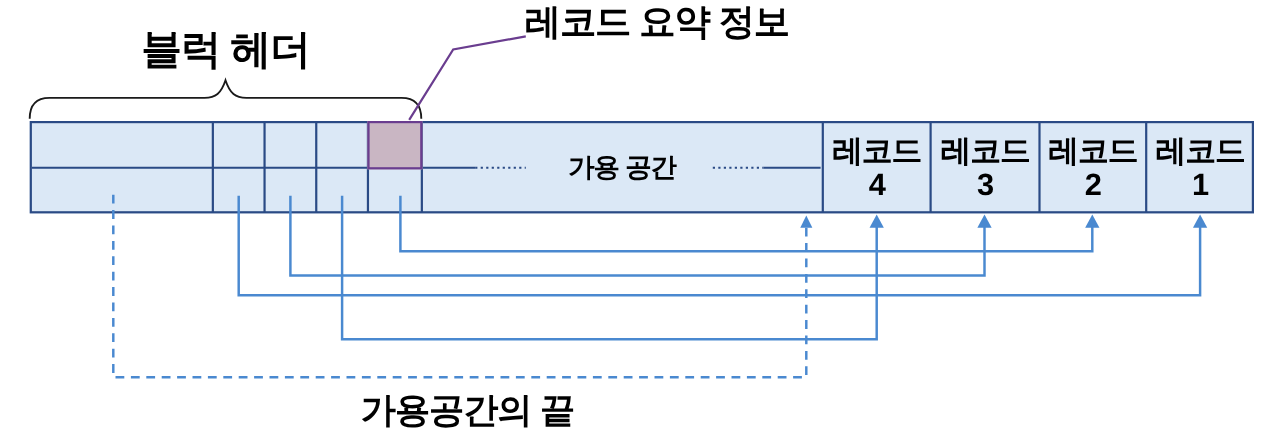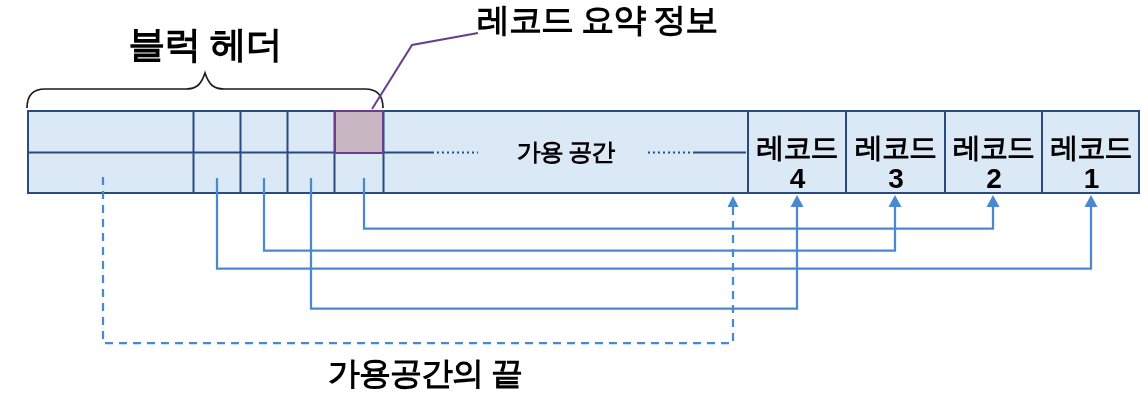--- a/index.html
+++ b/index.html
@@ -86,21 +86,21 @@
     left: 383px; top: 110px; width: 365px; height: 84px;
     font-size: 24px;
     letter-spacing: -1px;
   }
   .record-cell {
     position: absolute;
     top: 110px; height: 84px;
     display: flex;
     flex-direction: column;
     align-items: center;
-    justify-content: flex-end;
+    justify-content: center;
     font-weight: 700;
     font-size: 28px;
     line-height: 31px;
     letter-spacing: -1px;
   }
   .rec-4 { left: 748px; width: 98px; }
   .rec-3 { left: 846px; width: 99px; }
   .rec-2 { left: 945px; width: 97px; }
   .rec-1 { left: 1042px; width: 98px; }
 

